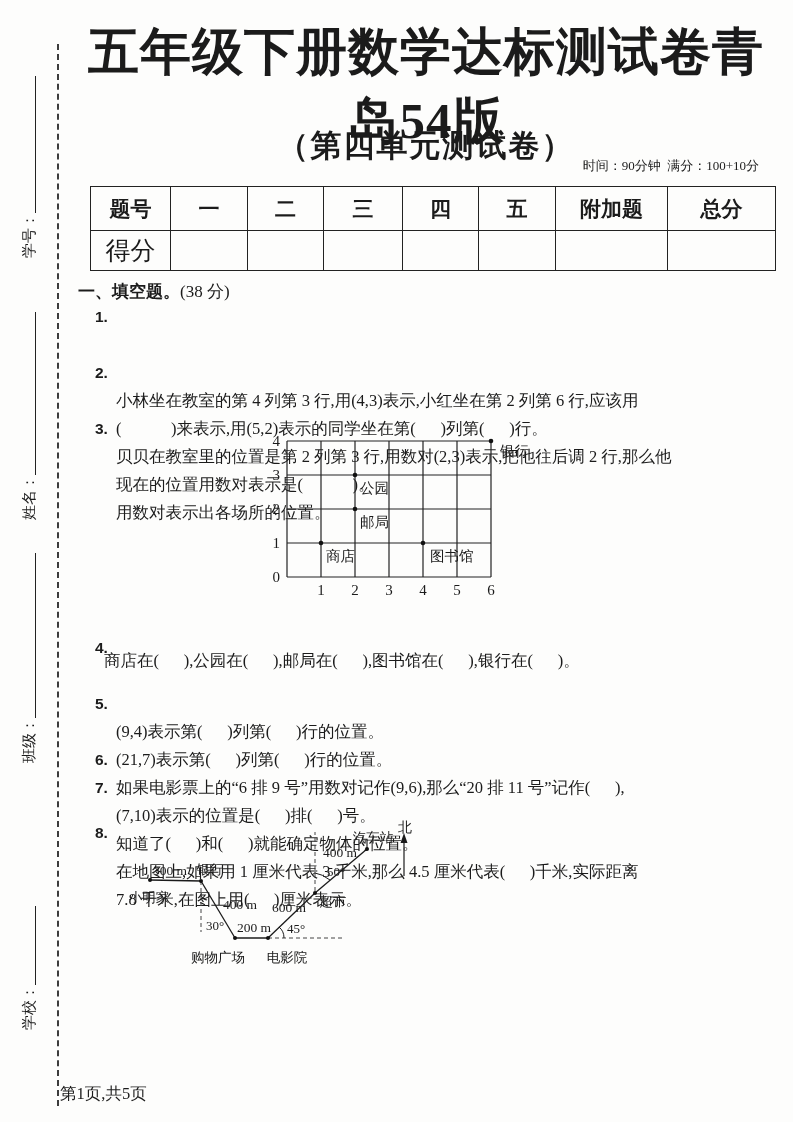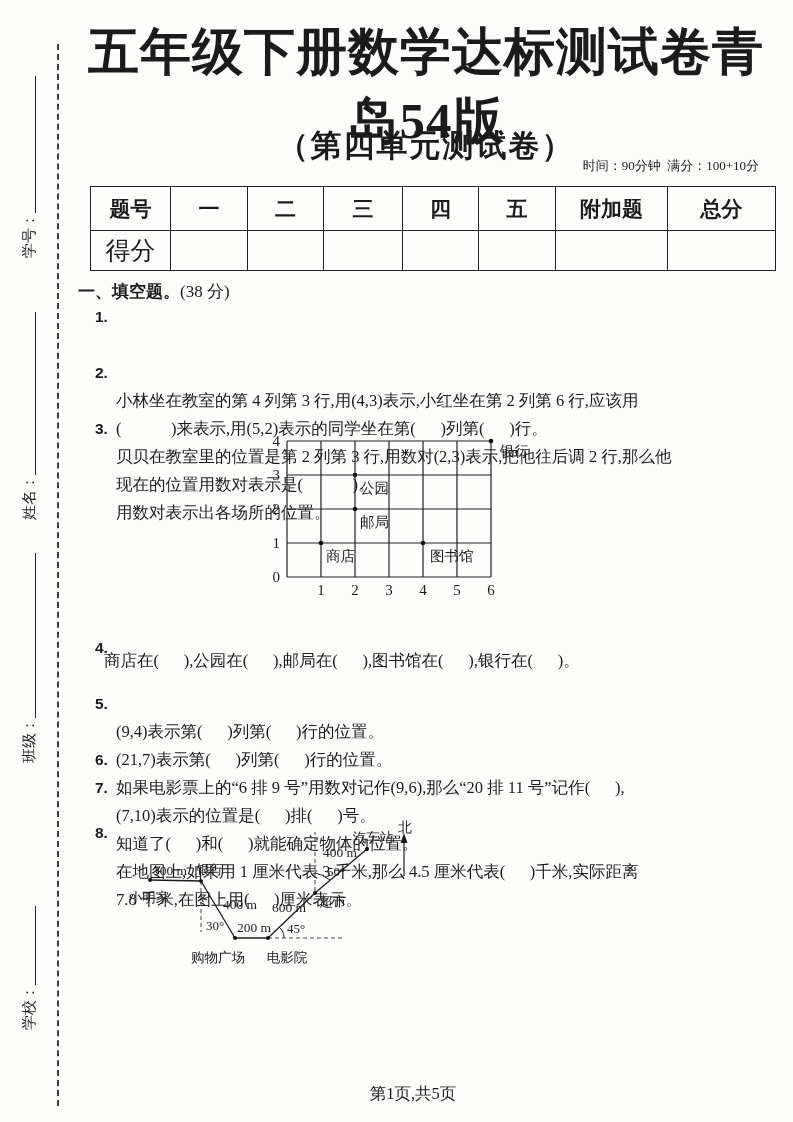--- a/index.html
+++ b/index.html
@@ -26,21 +26,21 @@
   table.score td{border:1.7px solid #222;text-align:center;padding:0;}
   table.score .hrow td{height:43px;font-size:21px;font-weight:700;}
   table.score .srow td{height:39px;font-size:25px;font-weight:400;}
   .heading{position:absolute;left:78px;top:280px;font-size:17px;white-space:pre;}
   .heading b{font-weight:700;}
   .question{position:absolute;left:95px;font-size:16.5px;line-height:28px;white-space:pre;}
   .qnum{position:absolute;left:0;top:0;font-weight:700;font-size:15.5px;line-height:28px;
         font-family:"Liberation Sans","DejaVu Sans",sans-serif;}
   .qlines{margin-left:21px;}
   .ansline{position:absolute;left:104px;top:606px;font-size:16.5px;white-space:pre;margin-top:44px;}
-  .footer{position:absolute;left:60px;width:706px;top:1083px;text-align:center;font-size:16.5px;}
+  .footer{position:absolute;left:60px;width:706px;top:1083px;font-size:16.5px;}
   svg{position:absolute;overflow:visible;}
   svg text{font-family:"Liberation Serif","DejaVu Serif",serif;fill:#1b1b1b;}
   #gridsvg{left:267px;top:437px;}
   #routesvg{left:108px;top:818px;}
 </style>
 </head>
 <body>
 
 <div class="divider"></div>
 

